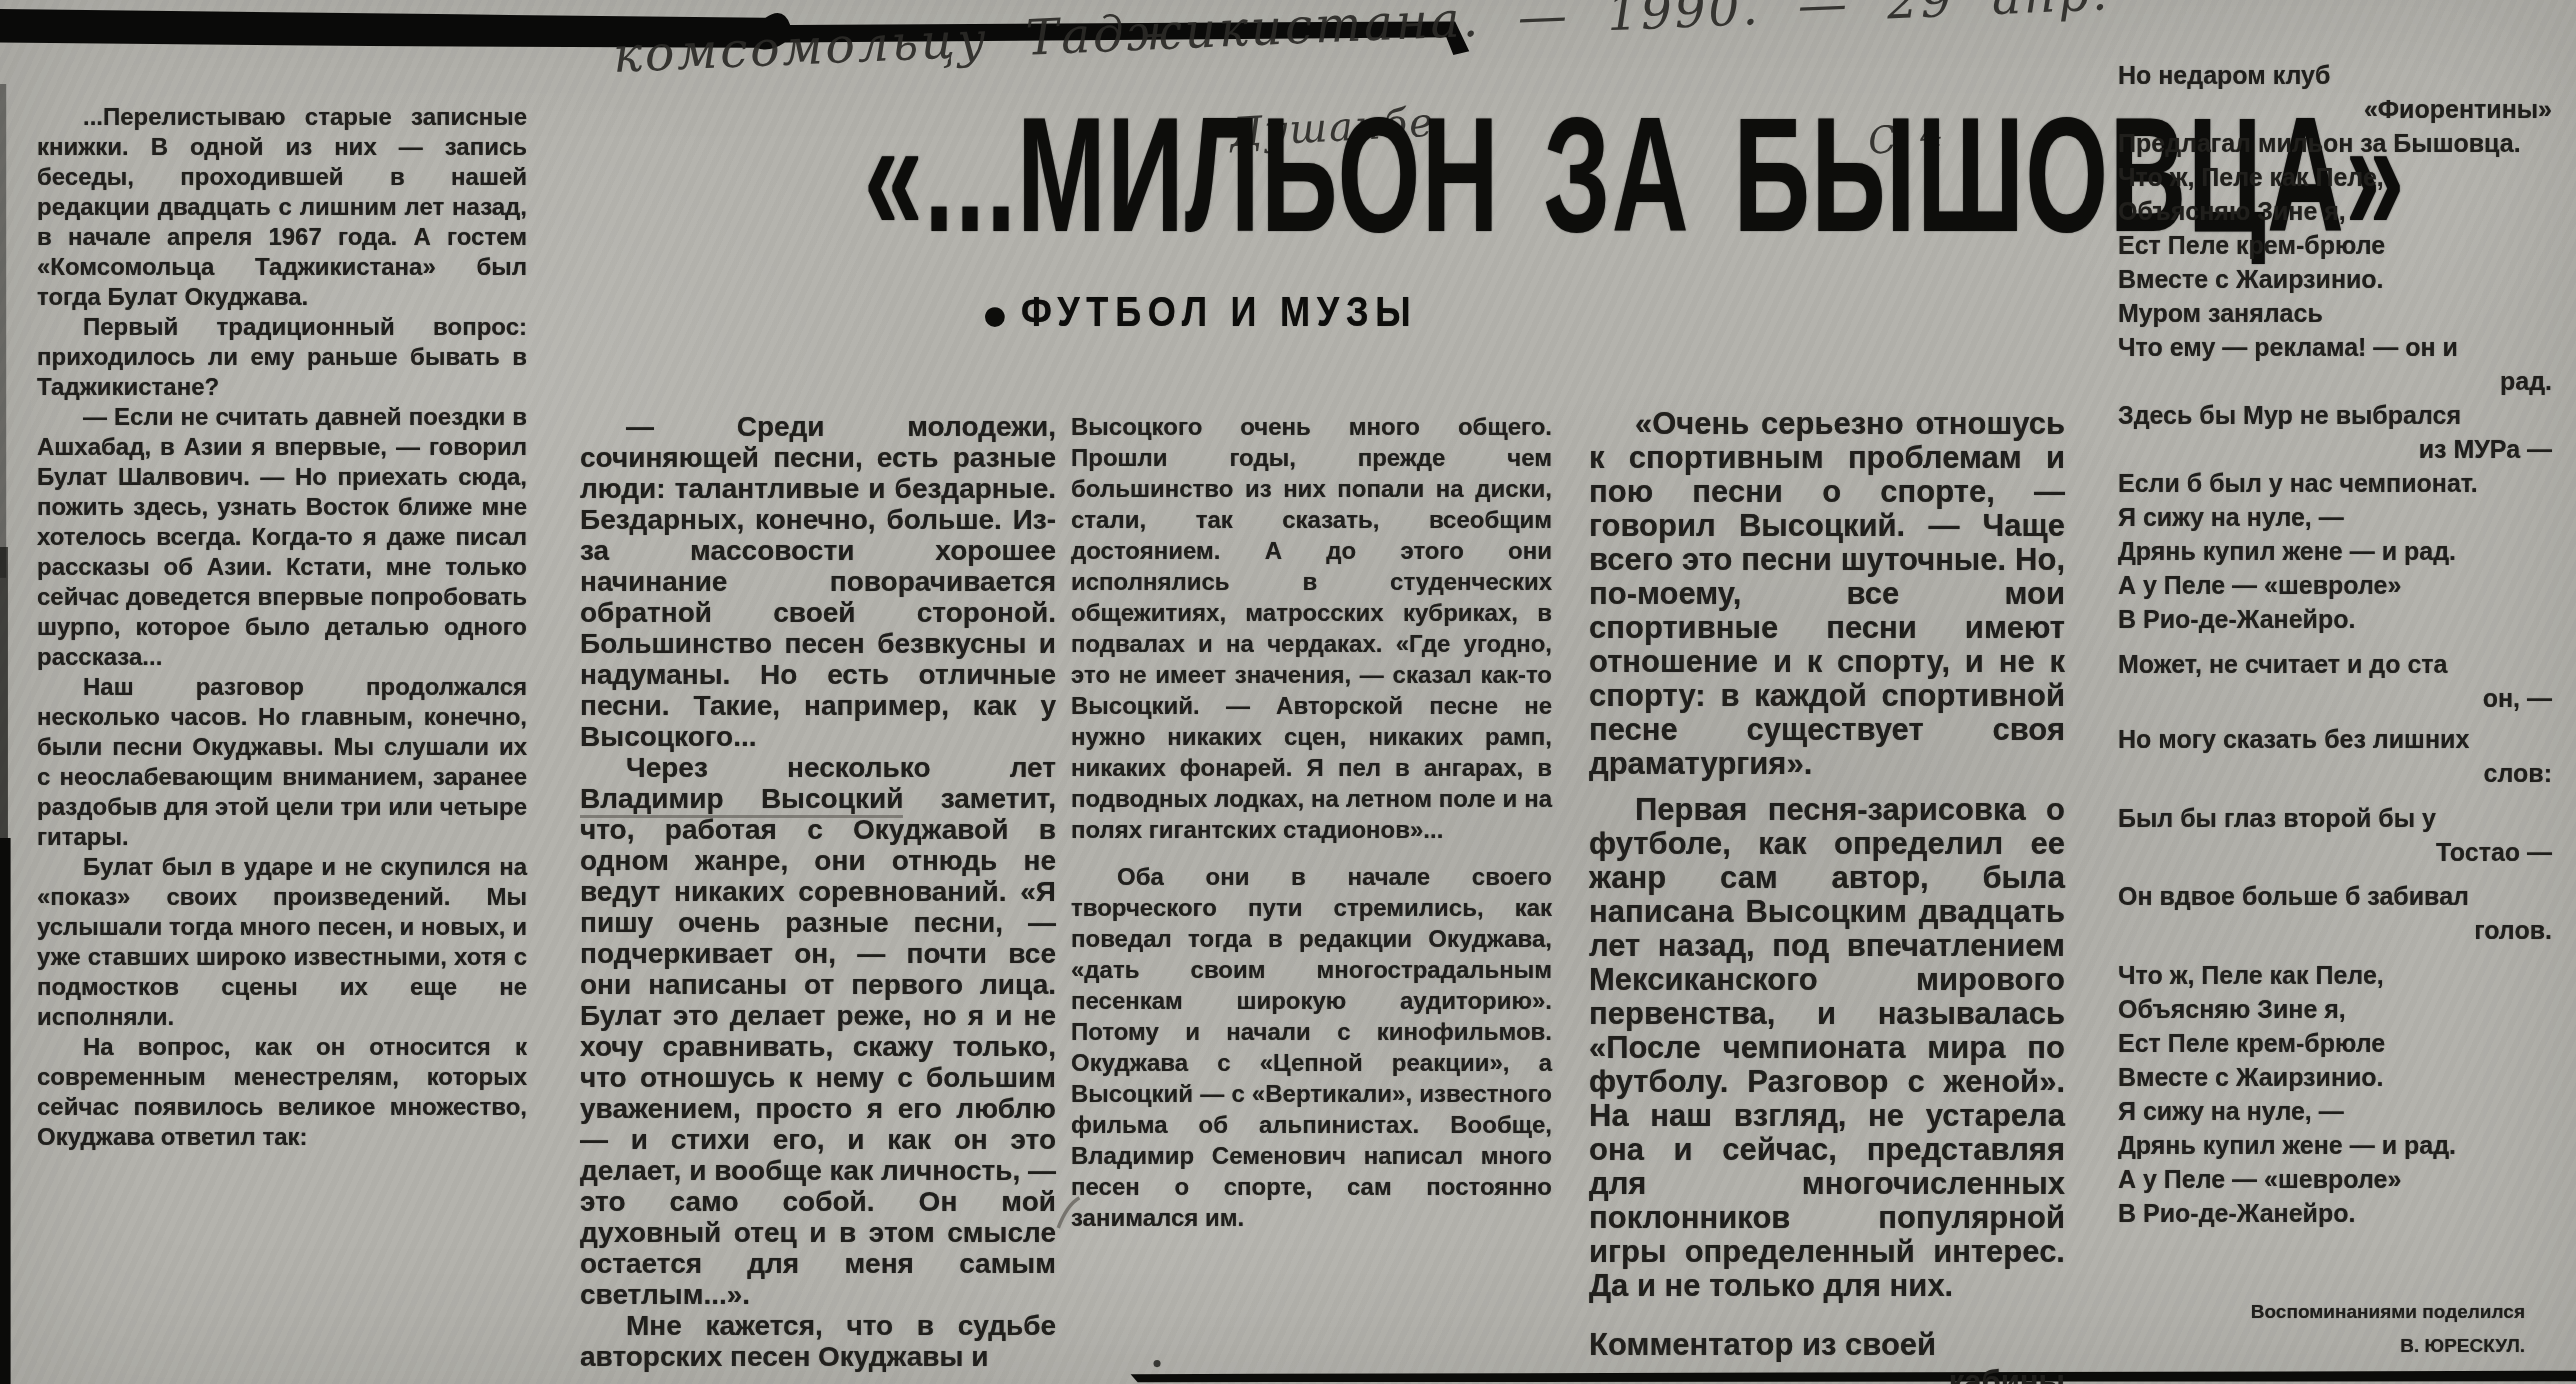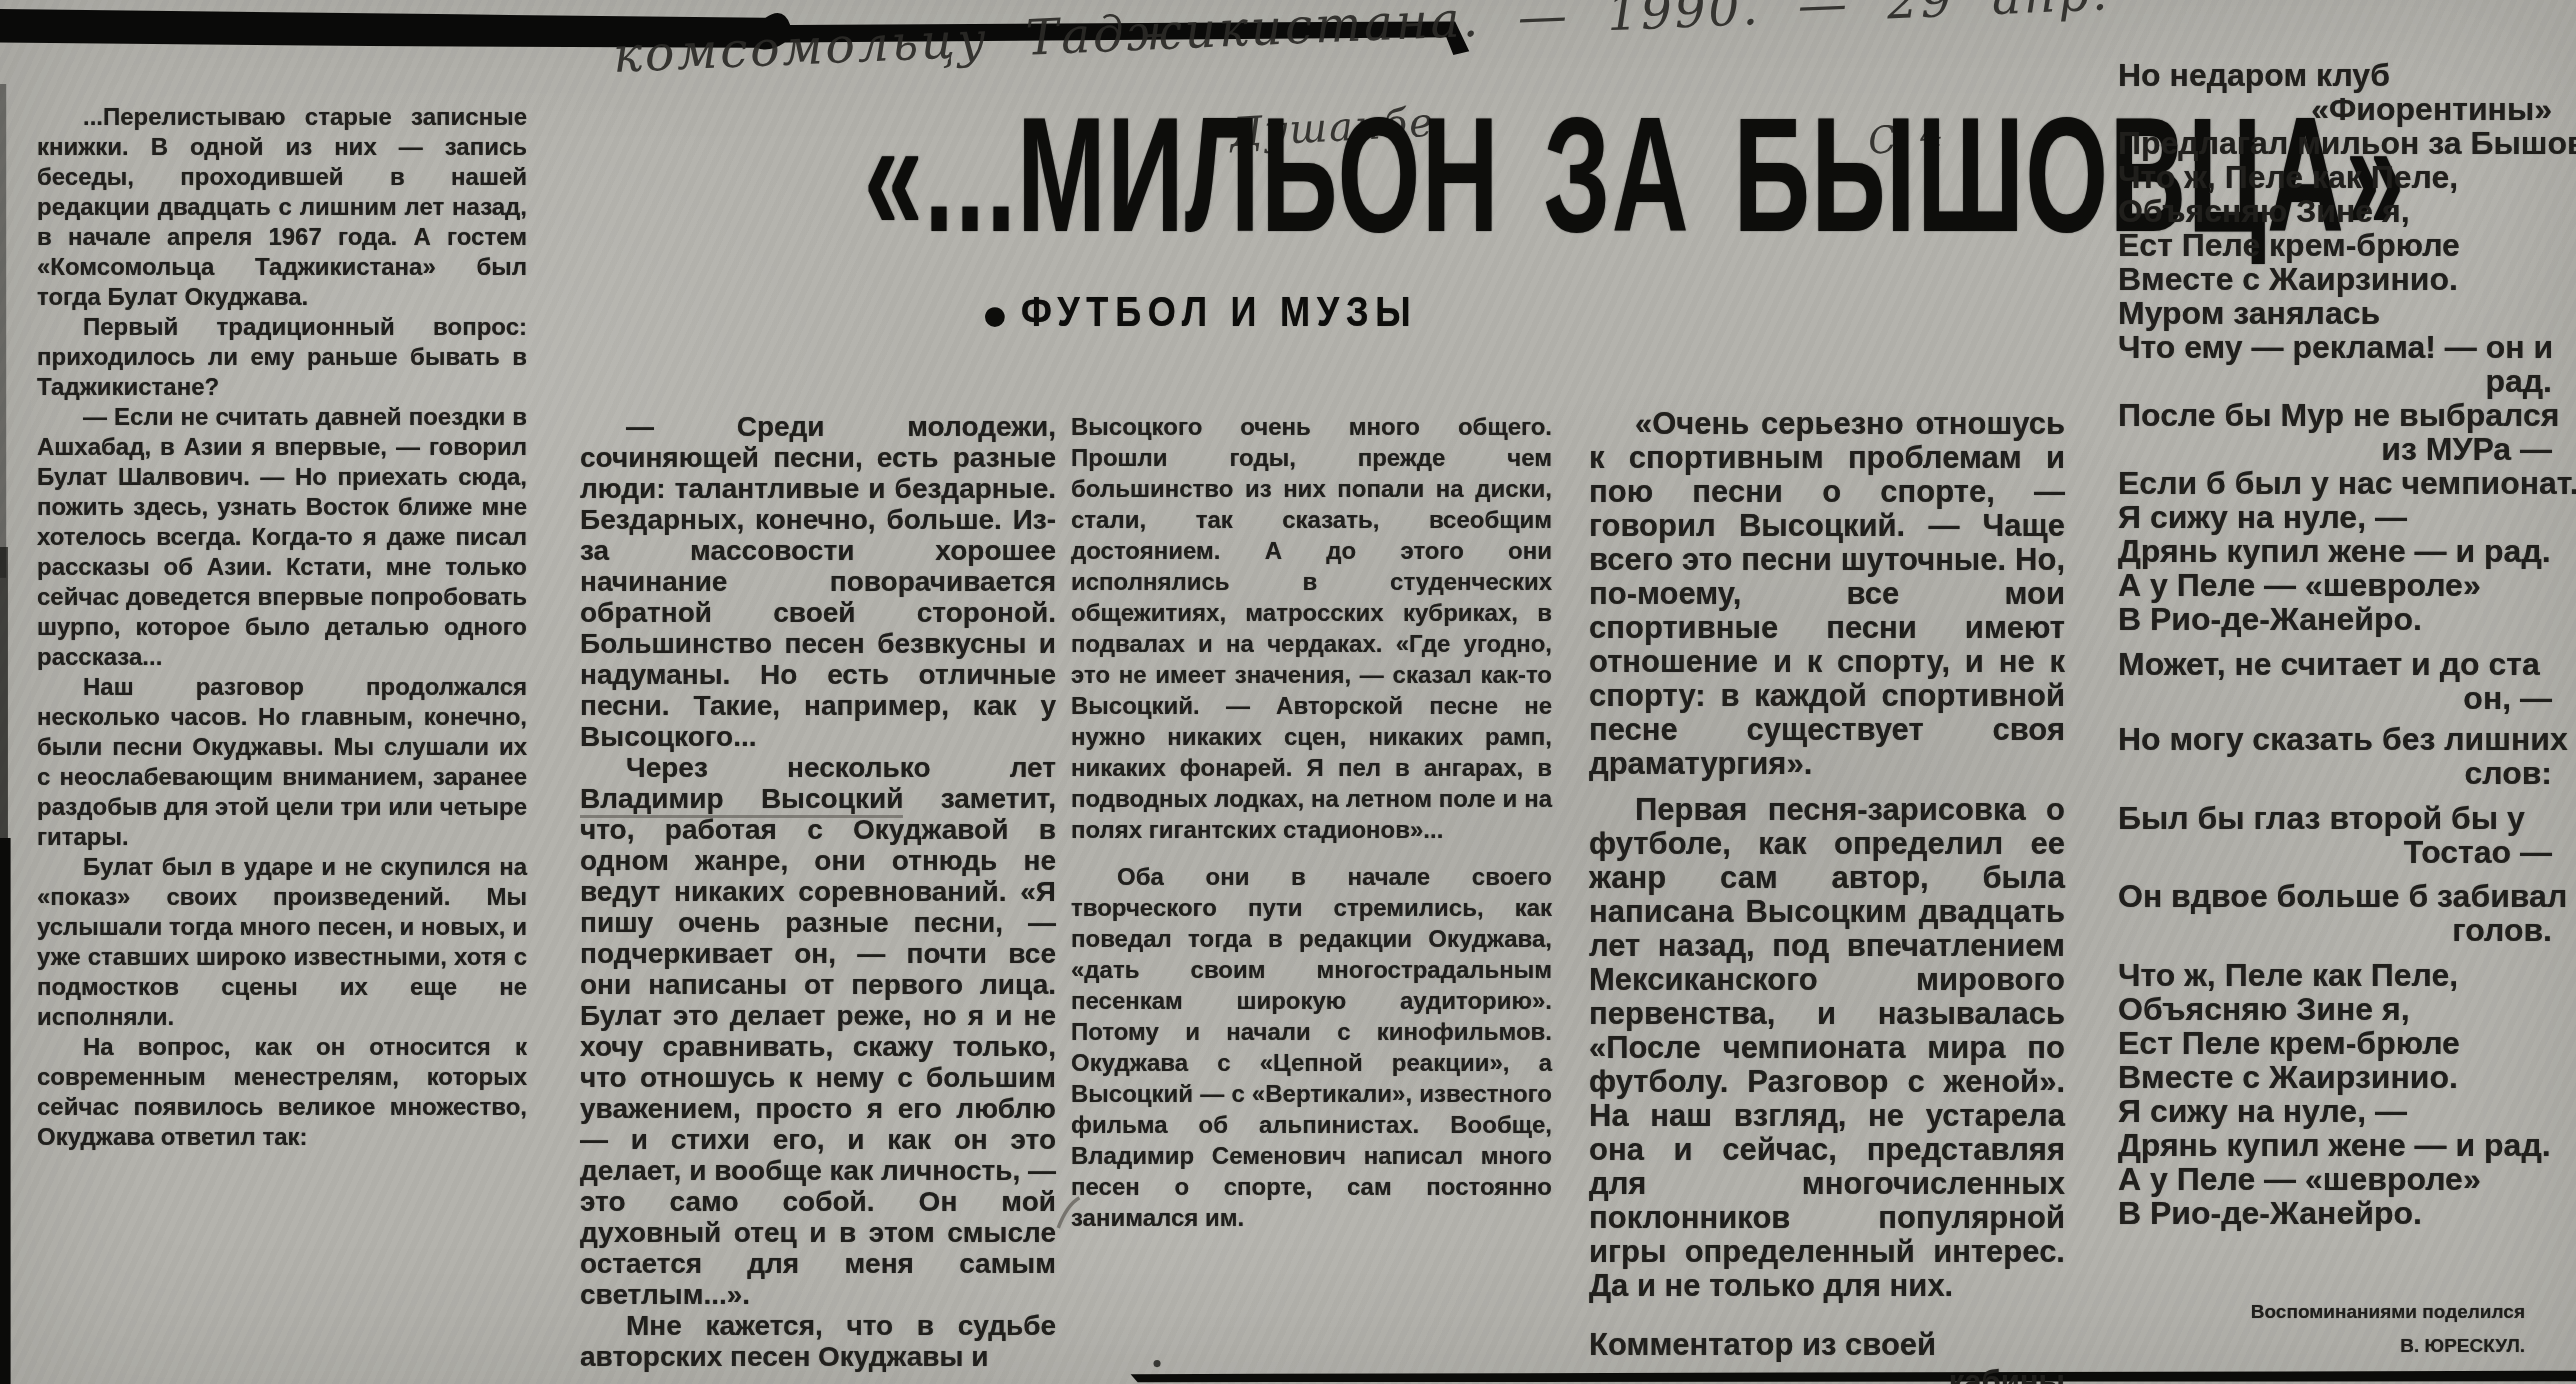--- a/index.html
+++ b/index.html
@@ -63,21 +63,21 @@
     text-align:justify;
     hyphens:auto;-webkit-hyphens:auto;
     text-shadow:0 0 0.9px rgba(32,31,28,.65);
   }
   .col p{margin:0;text-indent:46px;}
   .col p.noindent{text-indent:0;}
   .col1{left:37px;  top:102px;width:490px;font-size:24px;line-height:30px;}
   .col2{left:580px; top:411px;width:476px;font-size:28px;line-height:31px;}
   .col3{left:1071px;top:411px;width:481px;font-size:24px;line-height:31px;}
   .col4{left:1589px;top:407px;width:476px;font-size:31px;line-height:34px;}
-  .col5{left:2118px;top:58px; width:434px;font-size:32px;line-height:34px;text-align:left;}
+  .col5{left:2118px;top:58px; width:434px;font-size:25px;line-height:34px;text-align:left;}
 
   .verse{margin:0;}
   .vline{white-space:nowrap;}
   .vline.r{text-align:right;white-space:normal;}
   .col4 .verse{line-height:37px;}
 
   .pencil-u{
     border-bottom:3.5px solid var(--pencil,rgba(82,79,72,.55));
     box-decoration-break:clone;-webkit-box-decoration-break:clone;
     padding-bottom:0.9px;
@@ -155,21 +155,21 @@
         <div class="vline">Но недаром клуб</div>
         <div class="vline r">«Фиорентины»</div>
         <div class="vline">Предлагал мильон за Бышовца.</div>
         <div class="vline">Что ж, Пеле как Пеле,</div>
         <div class="vline">Объясняю Зине я,</div>
         <div class="vline">Ест Пеле крем-брюле</div>
         <div class="vline">Вместе с Жаирзинио.</div>
         <div class="vline">Муром занялась</div>
         <div class="vline">Что ему — реклама! — он и</div>
         <div class="vline r">рад.</div>
-        <div class="vline">После бы Мур не выбрался</div>
+        <div class="vline">Здесь бы Мур не выбрался</div>
         <div class="vline r">из МУРа —</div>
         <div class="vline">Если б был у нас чемпионат.</div>
         <div class="vline">Я сижу на нуле, —</div>
         <div class="vline">Дрянь купил жене — и рад.</div>
         <div class="vline">А у Пеле — «шевроле»</div>
         <div class="vline">В Рио-де-Жанейро.</div>
         <div class="vline" style="margin-top: 11px;">Может, не считает и до ста</div>
         <div class="vline r">он, —</div>
         <div class="vline" style="margin-top: 7px;">Но могу сказать без лишних</div>
         <div class="vline r">слов:</div>

